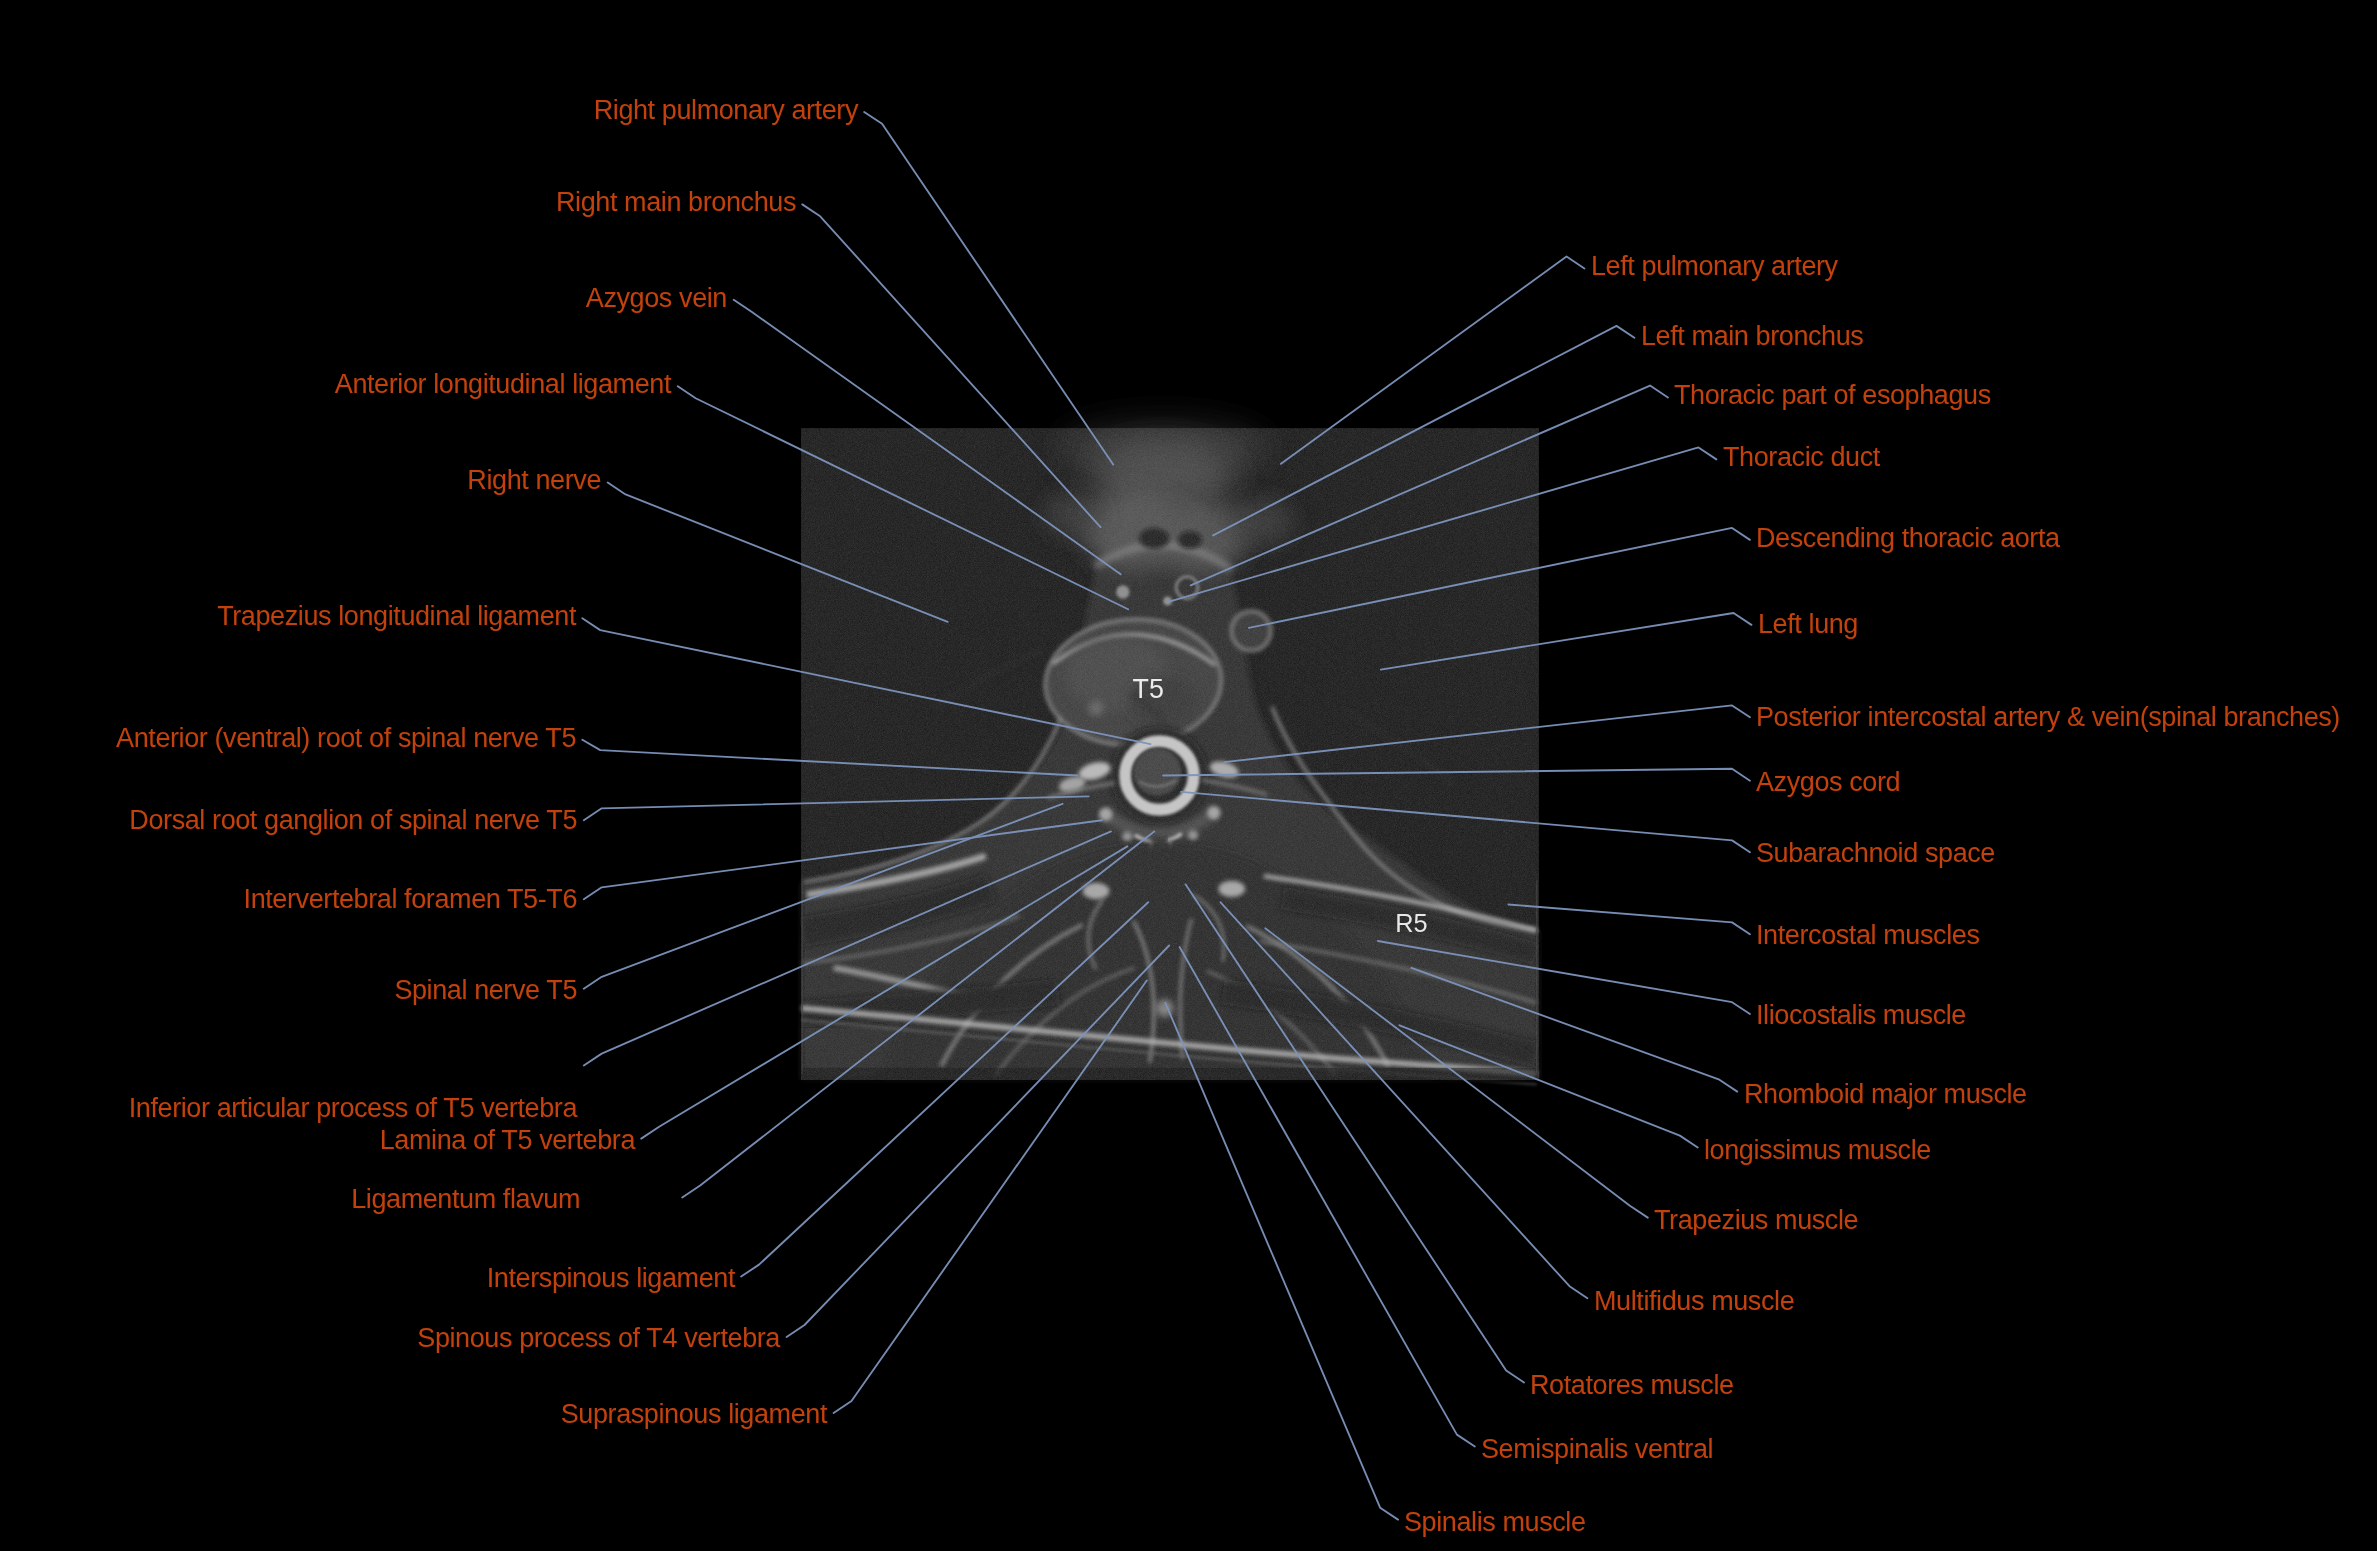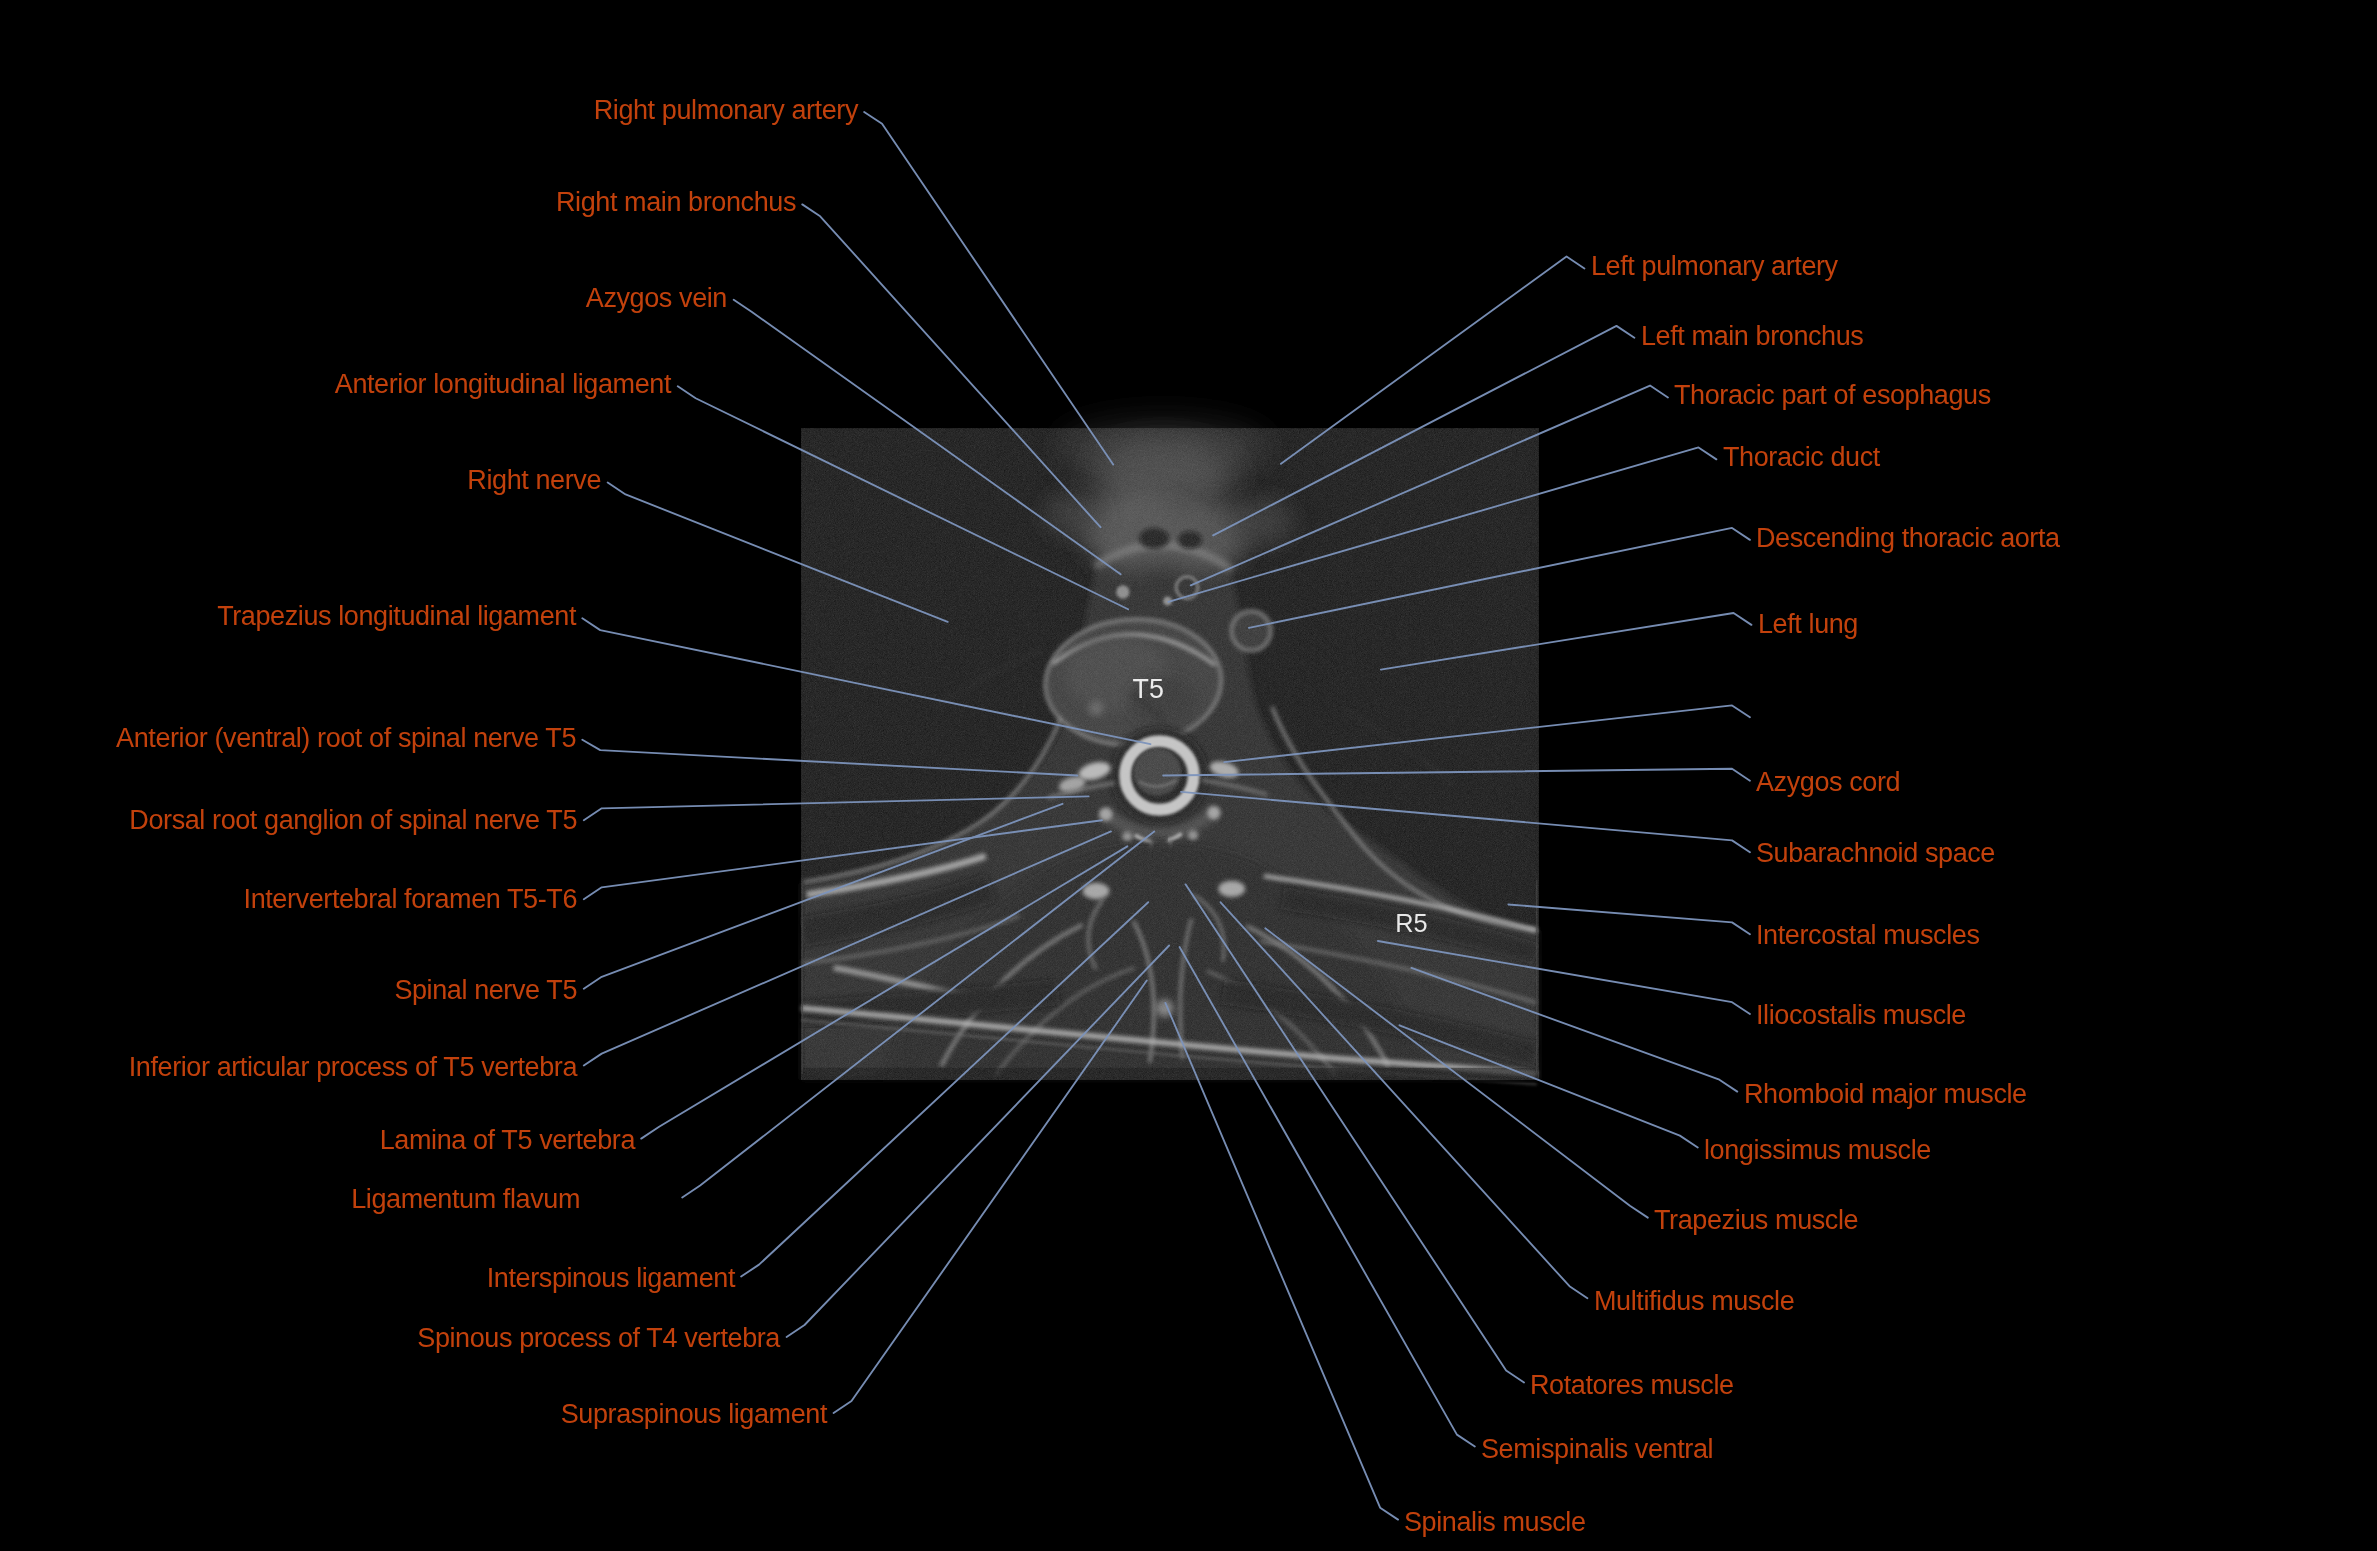--- a/index.html
+++ b/index.html
@@ -200,33 +200,34 @@
   <div class="lbl" style="right:1519px;top:95px">Right pulmonary artery</div>
   <div class="lbl" style="right:1581px;top:187px">Right main bronchus</div>
   <div class="lbl" style="right:1650px;top:283px">Azygos vein</div>
   <div class="lbl" style="right:1706px;top:369px">Anterior longitudinal ligament</div>
   <div class="lbl" style="right:1776px;top:465px">Right nerve</div>
   <div class="lbl" style="right:1801px;top:601px">Trapezius longitudinal ligament</div>
   <div class="lbl" style="right:1801px;top:723px">Anterior (ventral) root of spinal nerve T5</div>
   <div class="lbl" style="right:1800px;top:805px">Dorsal root ganglion of spinal nerve T5</div>
   <div class="lbl" style="right:1800px;top:884px">Intervertebral foramen T5-T6</div>
   <div class="lbl" style="right:1800px;top:975px">Spinal nerve T5</div>
-  <div class="lbl" style="right:1800px;top:1052px">Inferior articular process of T5 vertebra</div>
+  <div class="lbl" style="right:1800px;top:1093px">Inferior articular process of T5 vertebra</div>
   <div class="lbl" style="right:1742px;top:1125px">Lamina of T5 vertebra</div>
   <div class="lbl" style="right:1797px;top:1184px">Ligamentum flavum</div>
   <div class="lbl" style="right:1642px;top:1263px">Interspinous ligament</div>
   <div class="lbl" style="right:1597px;top:1323px">Spinous process of T4 vertebra</div>
   <div class="lbl" style="right:1550px;top:1399px">Supraspinous ligament</div>
 
   <div class="lbl" style="left:1591px;top:251px">Left pulmonary artery</div>
   <div class="lbl" style="left:1641px;top:321px">Left main bronchus</div>
   <div class="lbl" style="left:1674px;top:380px">Thoracic part of esophagus</div>
   <div class="lbl" style="left:1723px;top:442px">Thoracic duct</div>
   <div class="lbl" style="left:1756px;top:523px">Descending thoracic aorta</div>
   <div class="lbl" style="left:1758px;top:609px">Left lung</div>
+  <div class="lbl" style="left:1756px;top:702px">Posterior intercostal artery &amp; vein(spinal branches)</div>
   <div class="lbl" style="left:1756px;top:767px">Azygos cord</div>
   <div class="lbl" style="left:1756px;top:838px">Subarachnoid space</div>
   <div class="lbl" style="left:1756px;top:920px">Intercostal muscles</div>
   <div class="lbl" style="left:1756px;top:1000px">Iliocostalis muscle</div>
   <div class="lbl" style="left:1744px;top:1079px">Rhomboid major muscle</div>
   <div class="lbl" style="left:1704px;top:1135px">longissimus muscle</div>
   <div class="lbl" style="left:1654px;top:1205px">Trapezius muscle</div>
   <div class="lbl" style="left:1594px;top:1286px">Multifidus muscle</div>
   <div class="lbl" style="left:1530px;top:1370px">Rotatores muscle</div>
   <div class="lbl" style="left:1481px;top:1434px">Semispinalis ventral</div>

